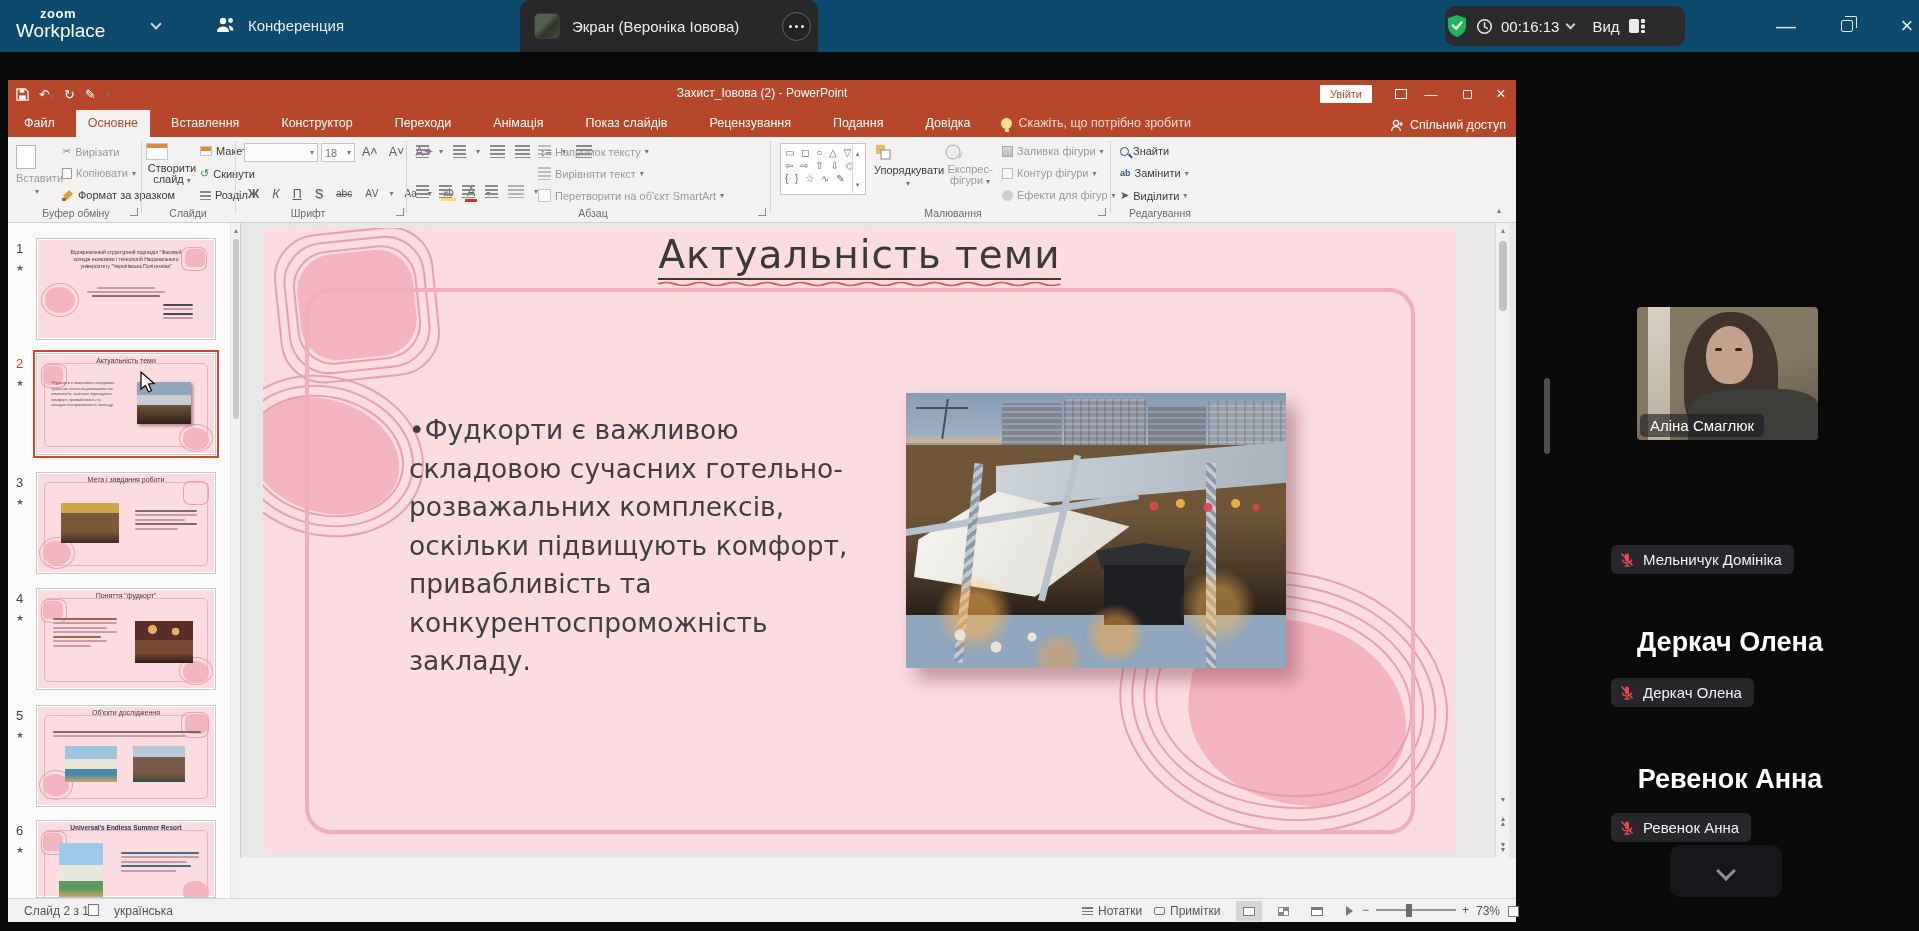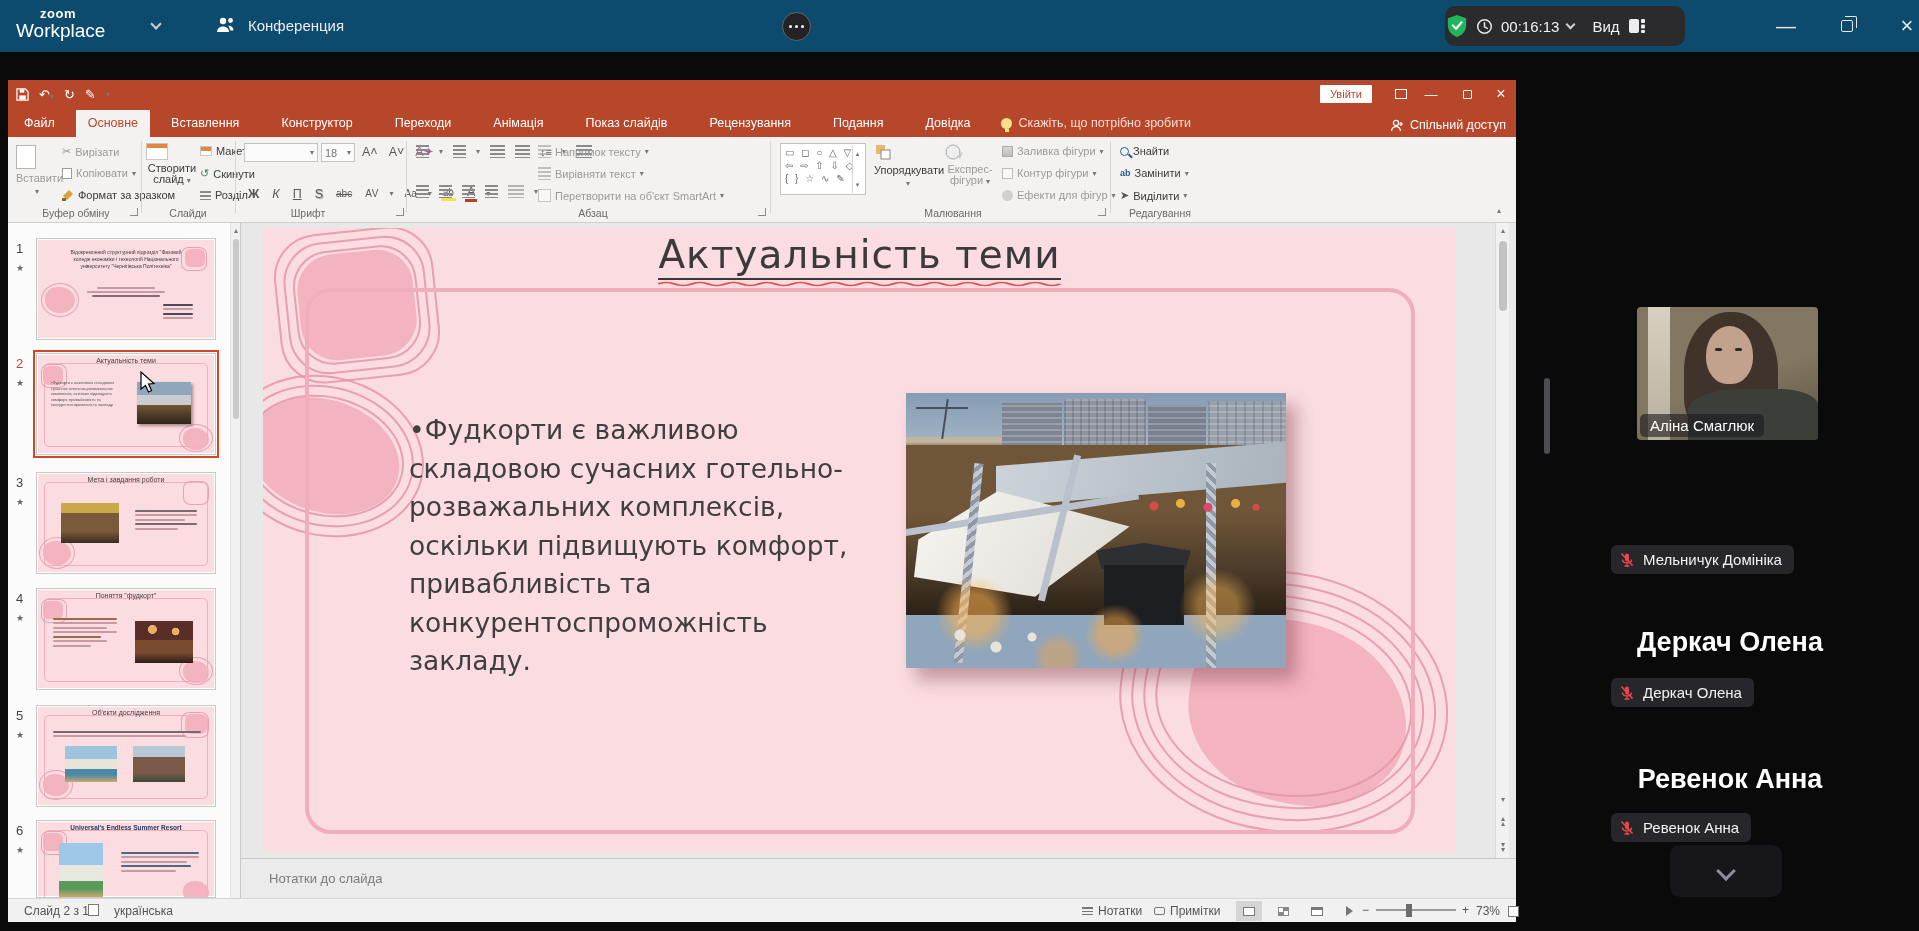--- a/index.html
+++ b/index.html
@@ -106,20 +106,24 @@
     <div style="position:absolute;left:214px;top:13px;display:flex;align-items:center;gap:10px">
       <svg width="24" height="24" viewBox="0 0 24 24">
           <circle cx="9" cy="8" r="3.2" fill="#fff"></circle>
           <path d="M3 19c0-3.4 2.7-5.5 6-5.5s6 2.1 6 5.5z" fill="#fff"></path>
           <circle cx="16.5" cy="7.5" r="2.4" fill="#fff"></circle>
           <path d="M14.5 12.6c2.9.2 5 2.1 5 4.9h-3.2" fill="#fff"></path>
         </svg>
       <span class="ztab-label">Конференция</span>
     </div>
 
+    <div class="ztab-active">
+      <div class="zthumb"></div>
+      <span class="ztab-label" style="margin-left:12px">Экран (Вероніка Іовова)</span>
+    </div>
     <div class="zdots">
         <i></i>
         <i></i>
         <i></i>
       </div>
 
     <div class="zpill">
       <svg width="22" height="24" viewBox="0 0 24 26">
           <path d="M12 1 L22 4.5 V12 C22 19 17.3 23.4 12 25 C6.7 23.4 2 19 2 12 V4.5 Z" fill="#22b45a"></path>
           <path d="M7.5 12.5 L11 16 L17 9" stroke="#fff" stroke-width="2.4" fill="none" stroke-linecap="round" stroke-linejoin="round"></path>
@@ -153,20 +157,21 @@
         <svg width="13" height="13" viewBox="0 0 14 14">
             <path d="M1 1h9l3 3v9H1z" fill="none" stroke="#fff" stroke-width="1.3"></path>
             <rect x="3.5" y="8" width="7" height="4.5" fill="#fff"></rect>
             <rect x="4" y="1.5" width="5" height="3.5" fill="#fff"></rect>
           </svg>
         <span>↶<span class="dd">▾</span></span>
         <span>↻</span>
         <span>✎</span>
         <span class="dd">▾</span>
       </div>
+      <div class="ptitle">Захист_Іовова (2) - PowerPoint</div>
       <div class="signin">Увійти</div>
       <div class="pwbtn" style="left:1378px">
           <span style="display:inline-block;width:12px;height:10px;border:1.2px solid #fff"></span>
         </div>
       <div class="pwbtn" style="left:1408px">—</div>
       <div class="pwbtn" style="left:1444px">
           <span style="display:inline-block;width:9px;height:9px;border:1.2px solid #fff;border-radius:1px"></span>
         </div>
       <div class="pwbtn" style="left:1478px;font-size:16px">×</div>
     </div>
@@ -561,23 +566,20 @@
 
       <div class="vscroll">
         <div class="vsbtn">▴</div>
         <div style="position:absolute;left:3px;top:18px;width:8px;height:70px;background:#c5c3c1;border-radius:4px"></div>
         <div class="vsbtn" style="position:absolute;bottom:52px">▾</div>
         <div class="vsbtn" style="position:absolute;bottom:30px;flex-direction:column;line-height:5px">▴<br>▴</div>
         <div class="vsbtn" style="position:absolute;bottom:4px;flex-direction:column;line-height:5px">▾<br>▾</div>
       </div>
     </div>
 
-    <div class="notes">
-      <span>Нотатки до слайда</span>
-    </div>
 
     <div class="status">
       <span class="sitem" style="left:16px">Слайд 2 з 12</span>
       <span class="sitem" style="left:80px"><span class="micon" style="width:11px;height:12px"></span></span>
       <span class="sitem" style="left:106px">українська</span>
       <span class="sitem" style="left:1074px"><span style="display:inline-block;width:11px;height:8px;background:repeating-linear-gradient(180deg,#777 0 1.5px,transparent 1.5px 3.5px);margin-right:5px"></span><span>Нотатки</span></span>
       <span class="sitem" style="left:1146px"><span style="display:inline-block;width:11px;height:8px;border:1px solid #777;border-radius:2px;margin-right:5px"></span><span>Примітки</span></span>
       <span class="vbtn on" style="left:1228px">
           <span class="micon"></span>
         </span>

